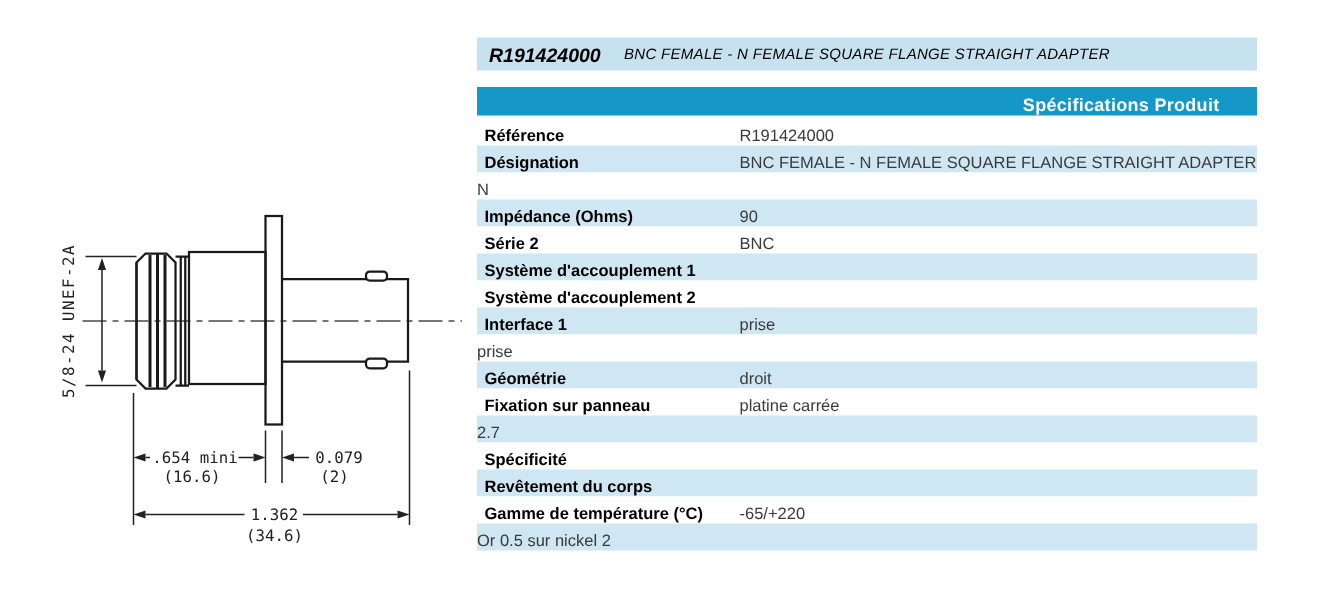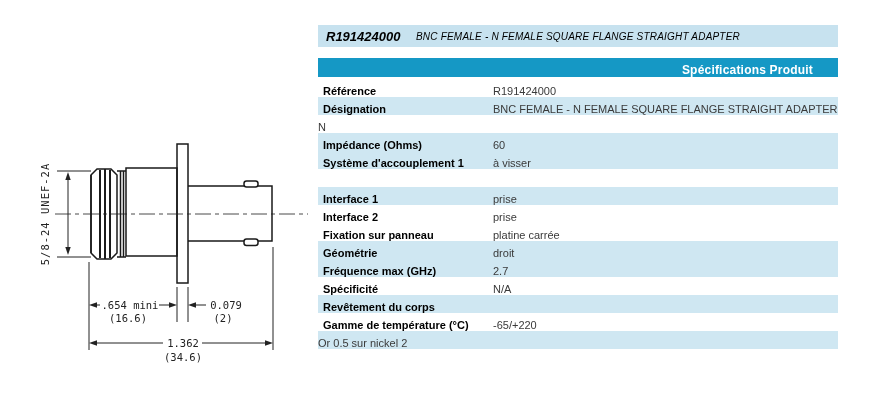--- a/index.html
+++ b/index.html
@@ -145,60 +145,61 @@
     <span class="lbl">Désignation</span>
     <span class="val">BNC FEMALE - N FEMALE SQUARE FLANGE STRAIGHT ADAPTER</span>
   </div>
 
   <div class="row">
     <span class="val">N</span>
   </div>
 
   <div class="row alt">
     <span class="lbl">Impédance (Ohms)</span>
-    <span class="val">60</span>
-  </div>
-
+    <span class="val">90</span>
+  </div>
+
+  <div class="row">
+    <span class="lbl">Série 2</span>
+    <span class="val">BNC</span>
+  </div>
 
   <div class="row alt">
     <span class="lbl">Système d'accouplement 1</span>
-    <span class="val">à visser</span>
-  </div>
-
-  <div class="row">
+  </div>
+
+  <div class="row">
+    <span class="lbl">Système d'accouplement 2</span>
   </div>
 
   <div class="row alt">
     <span class="lbl">Interface 1</span>
     <span class="val">prise</span>
   </div>
 
   <div class="row">
-    <span class="lbl">Interface 2</span>
     <span class="val">prise</span>
+  </div>
+
+  <div class="row alt">
+    <span class="lbl">Géométrie</span>
+    <span class="val">droit</span>
   </div>
 
   <div class="row">
     <span class="lbl">Fixation sur panneau</span>
     <span class="val">platine carrée</span>
   </div>
 
   <div class="row alt">
-    <span class="lbl">Géométrie</span>
-    <span class="val">droit</span>
-  </div>
-
-  <div class="row alt">
-    <span class="lbl">Fréquence max (GHz)</span>
     <span class="val">2.7</span>
   </div>
 
   <div class="row">
     <span class="lbl">Spécificité</span>
-    <span class="val">N/A</span>
   </div>
 
   <div class="row alt">
     <span class="lbl">Revêtement du corps</span>
   </div>
 
   <div class="row">
     <span class="lbl">Gamme de température (°C)</span>
     <span class="val">-65/+220</span>
   </div>

